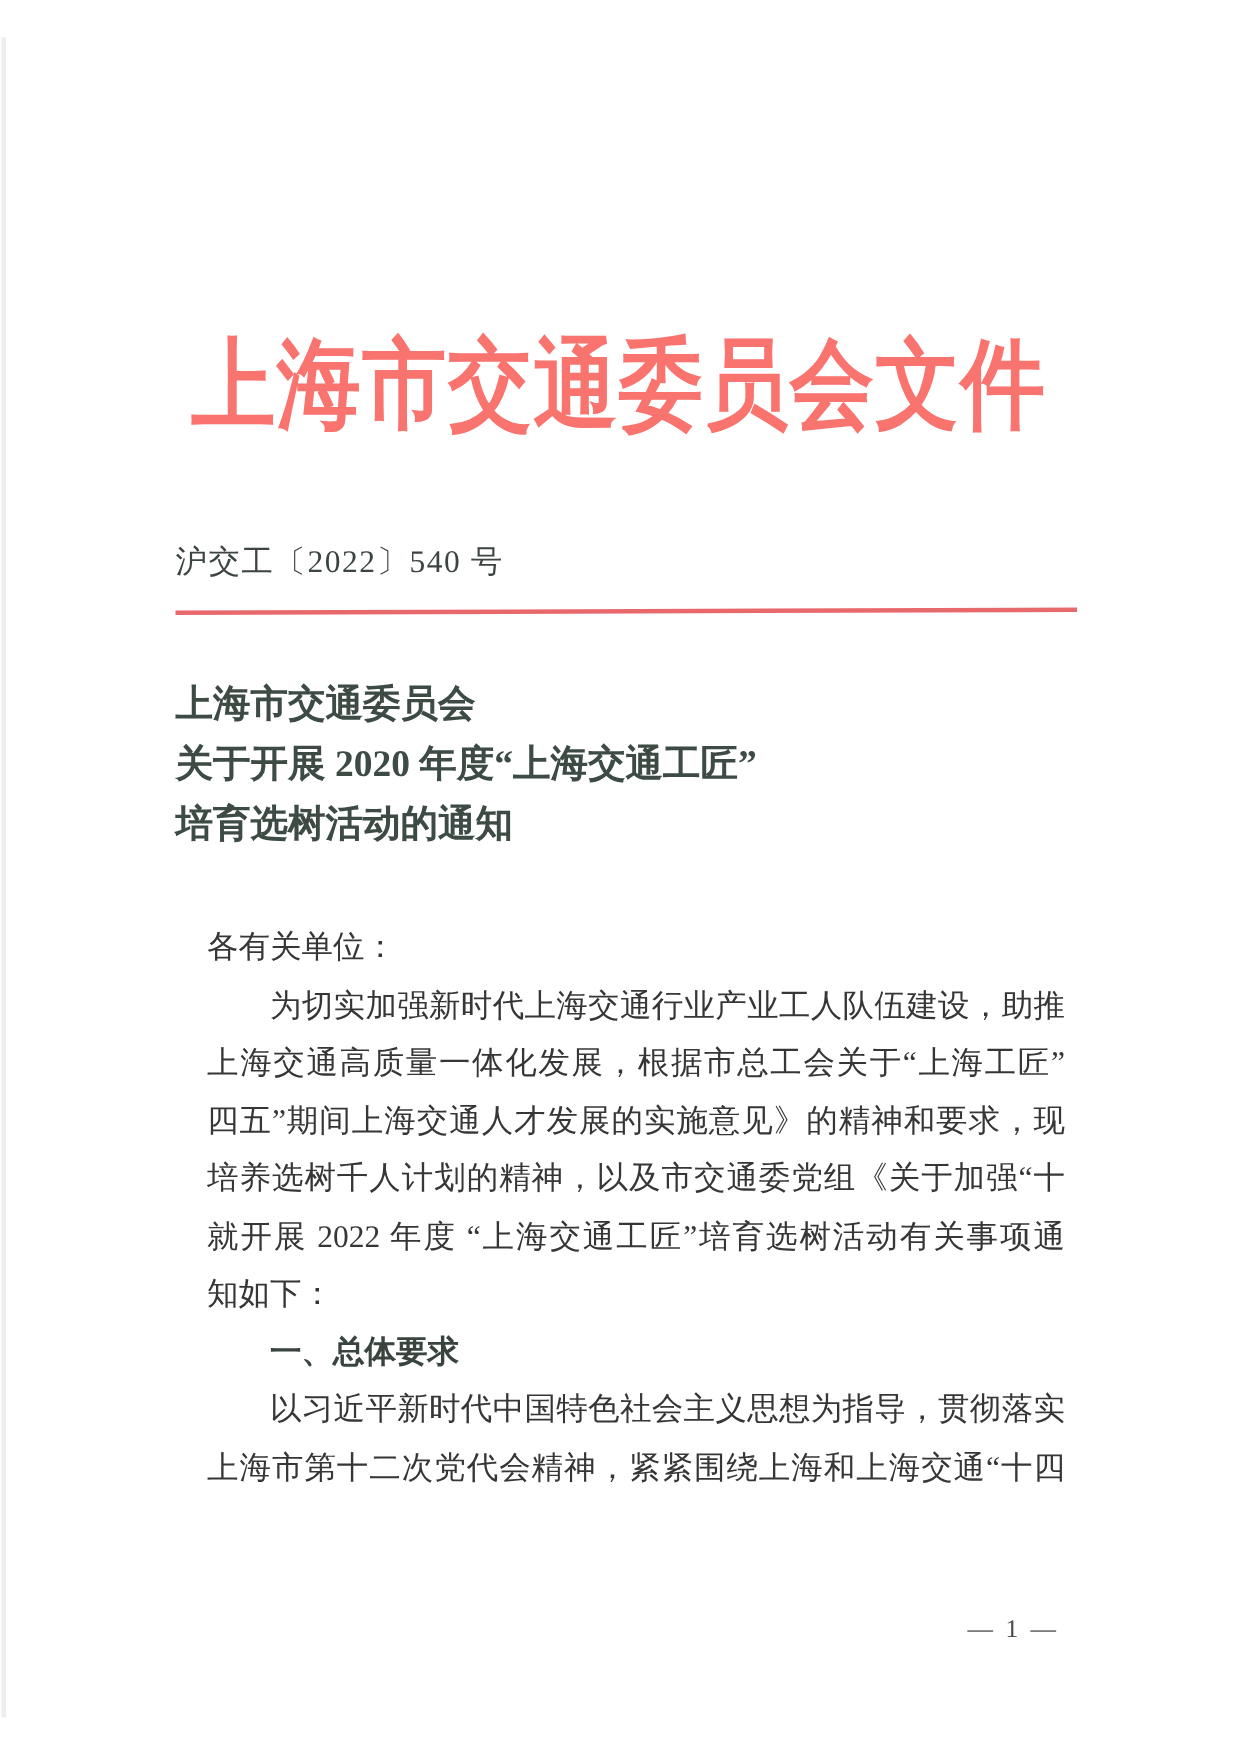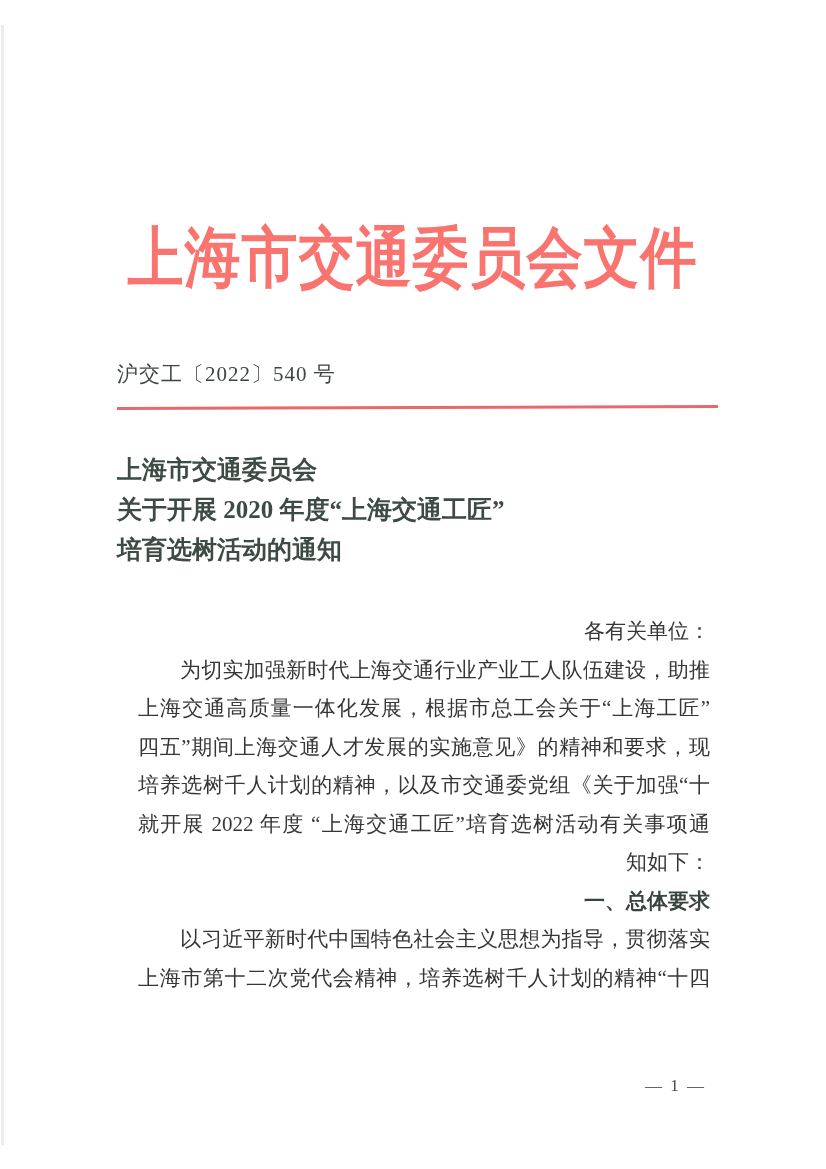--- a/index.html
+++ b/index.html
@@ -57,21 +57,21 @@
     color: #3e4b45;
   }
   .body-text {
     position: absolute;
     top: 612px; left: 138px;
     width: 572px;
     font-size: 21px;
     line-height: 38.5px;
     color: #363636;
   }
-  .line { text-align: right; }
+  .line { text-align: left; }
   .line.j { text-align: justify; text-align-last: justify; font-family: Liberation Serif, serif; }
   .line.indent { text-indent: 2em; }
   .line.bold { font-weight: bold; color: #3a443f; }
   .page-num {
     position: absolute;
     top: 1076px; left: 0;
     width: 706px;
     text-align: right;
     font-size: 17px;
     letter-spacing: 2px;
@@ -99,17 +99,17 @@
   <div class="body-text">
     <div class="line">各有关单位：</div>
     <div class="line indent j">为切实加强新时代上海交通行业产业工人队伍建设，助推</div>
     <div class="line j">上海交通高质量一体化发展，根据市总工会关于“上海工匠”</div>
     <div class="line j">四五”期间上海交通人才发展的实施意见》的精神和要求，现</div>
     <div class="line j">培养选树千人计划的精神，以及市交通委党组《关于加强“十</div>
     <div class="line j">就开展 2022 年度 “上海交通工匠”培育选树活动有关事项通</div>
     <div class="line">知如下：</div>
     <div class="line indent bold">一、总体要求</div>
     <div class="line indent j">以习近平新时代中国特色社会主义思想为指导，贯彻落实</div>
-    <div class="line j">上海市第十二次党代会精神，培养选树千人计划的精神“十四</div>
+    <div class="line j">上海市第十二次党代会精神，紧紧围绕上海和上海交通“十四</div>
   </div>
 
   <div class="page-num">— 1 —</div>
 </div>
 
 </body></html>

